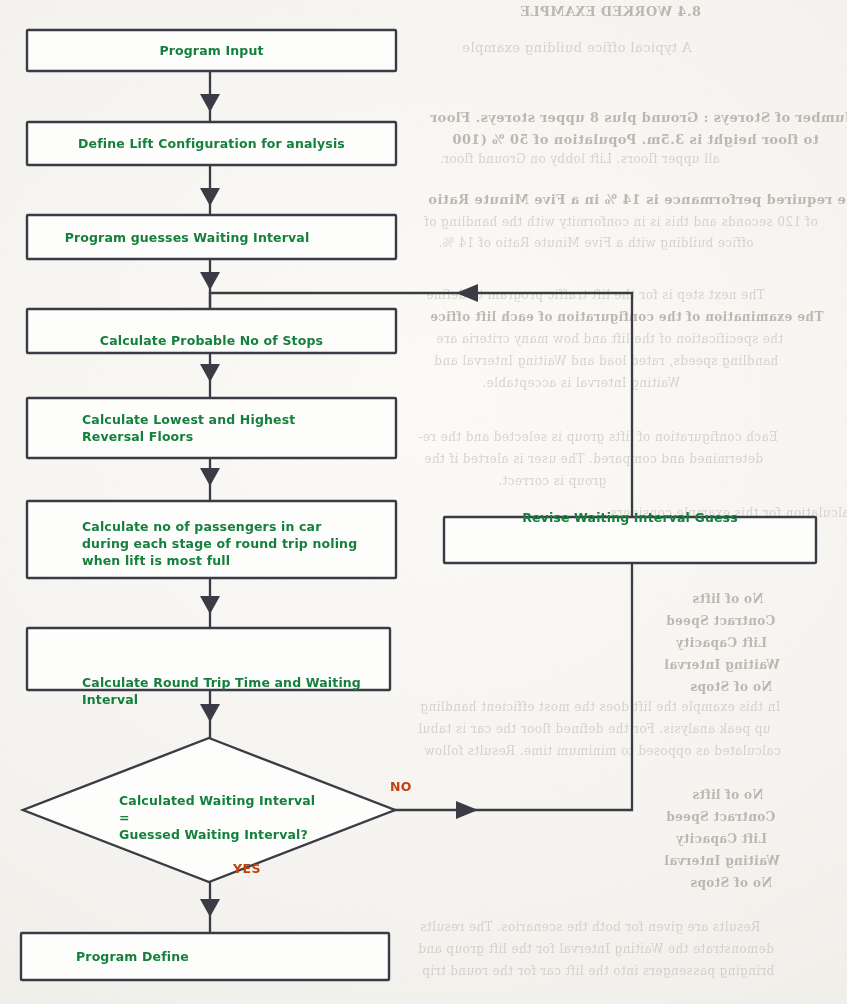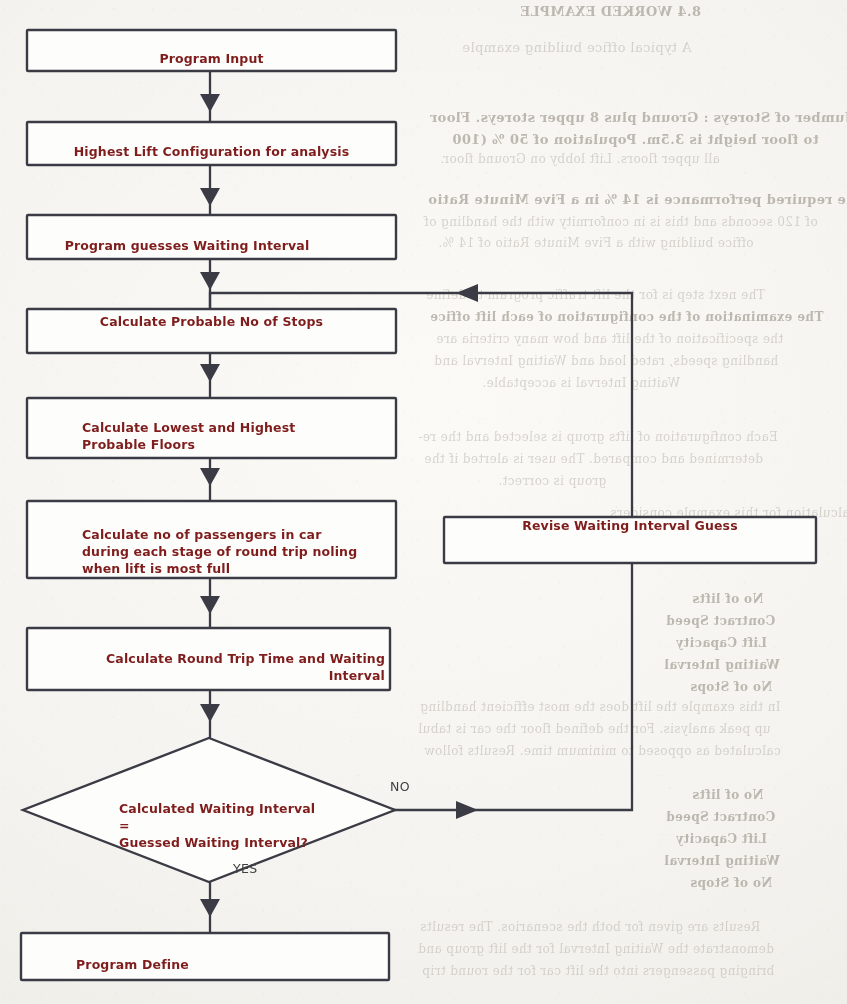--- a/index.html
+++ b/index.html
@@ -41,37 +41,36 @@
     white-space:nowrap;
     opacity:.55;
     pointer-events:none;
     letter-spacing:.4px;
   }
   .bleed.strong{color:#a9a49a;opacity:.75;font-weight:bold;}
 
   
   .nodetext{
     position:absolute;
-    color:#7f1d1d;
+    color:#15803d;
     font-family:"DejaVu Sans","Liberation Sans",sans-serif;
     font-size:12.5px;
     font-weight:600;
     line-height:17px;
     letter-spacing:.15px;
     white-space:pre-line;
     pointer-events:none;
-    margin-top:8px;
   }
   .nodetext.ctr{text-align:center;}
   .nodetext.lft{text-align:left;}
   .edgelabel{
     position:absolute;
-    color:#404040;
+    color:#c2410c;
     font-size:12.5px;
-    font-weight:400;
+    font-weight:700;
     letter-spacing:.4px;
     font-family:"DejaVu Sans","Liberation Sans",sans-serif;
   }
 </style>
 </head>
 <body>
 
 <div id="paper"></div>
 <div id="grain"></div>
 
@@ -160,29 +159,29 @@
       <rect x="27" y="501" width="369" height="77" rx="1"></rect>
       <rect x="27" y="628" width="363" height="62" rx="1"></rect>
       <rect x="444" y="517" width="372" height="46" rx="1"></rect>
       <polygon points="209,738 395,810 209,882 23,810"></polygon>
       <rect x="21" y="933" width="368" height="47" rx="1"></rect>
     </g>
   </svg>
 
   <div id="text-layer">
       <div class="nodetext ctr" style="left: 27px; top: 42px; width: 369px;">Program Input</div>
-      <div class="nodetext ctr" style="left: 27px; top: 135px; width: 369px;">Highest Lift Configuration for analysis</div>
+      <div class="nodetext ctr" style="left: 27px; top: 135px; width: 369px;">Define Lift Configuration for analysis</div>
       <div class="nodetext ctr" style="left: 27px; top: 228.5px; width: 320px;">Program guesses Waiting Interval</div>
-      <div class="nodetext ctr" style="left: 27px; top: 305px; width: 369px;">Calculate Probable No of Stops</div>
+      <div class="nodetext ctr" style="left: 27px; top: 332px; width: 369px;">Calculate Probable No of Stops</div>
       <div class="nodetext lft" style="left: 82px; top: 411px; width: 309px;">Calculate Lowest and Highest
-Probable Floors</div>
+Reversal Floors</div>
       <div class="nodetext lft" style="left: 82px; top: 518px; width: 309px;">Calculate no of passengers in car
 during each stage of round trip noling
 when lift is most full</div>
-      <div class="nodetext lft" style="left: 82px; top: 642px; width: 303px; text-align: right;">Calculate Round Trip Time and Waiting
+      <div class="nodetext lft" style="left: 82px; top: 674px; width: 303px;">Calculate Round Trip Time and Waiting
 Interval</div>
       <div class="nodetext ctr" style="left: 444px; top: 509px; width: 372px;">Revise Waiting Interval Guess</div>
       <div class="nodetext lft" style="left: 119px; top: 792px; width: 200px;">Calculated Waiting Interval =
 Guessed Waiting Interval?</div>
       <div class="nodetext lft" style="left: 76px; top: 948px; width: 308px;">Program Define</div>
       <div class="edgelabel" style="left: 390px; top: 779px;">NO</div>
       <div class="edgelabel" style="left: 233px; top: 861px;">YES</div>
     </div>
 
 </div>

